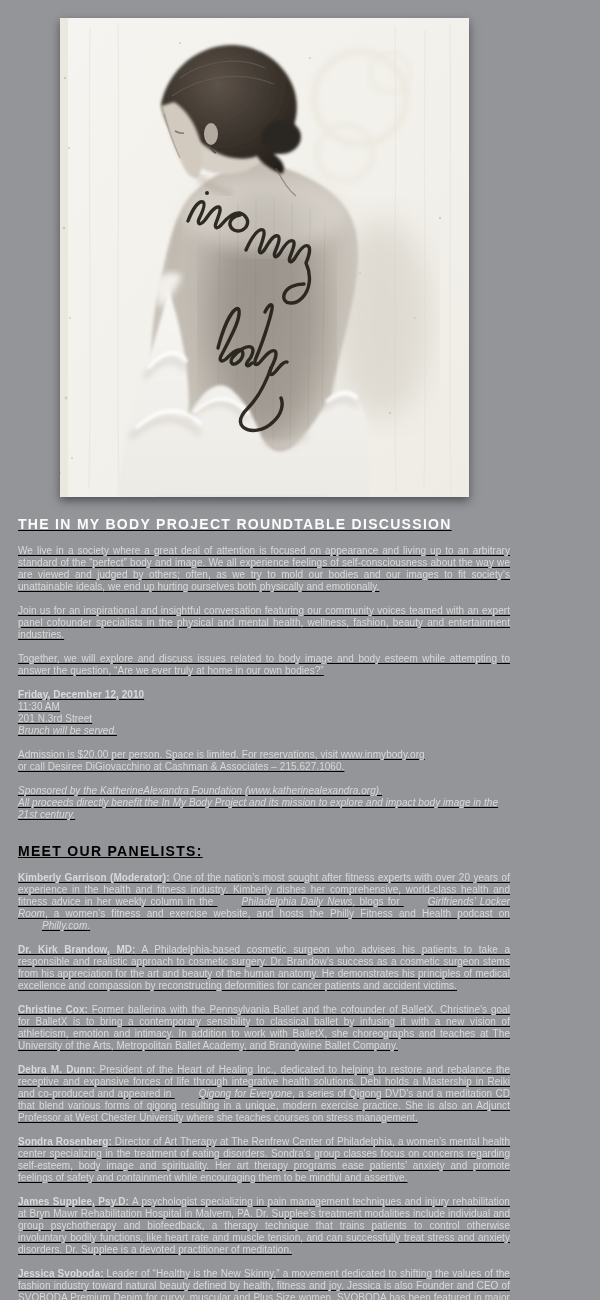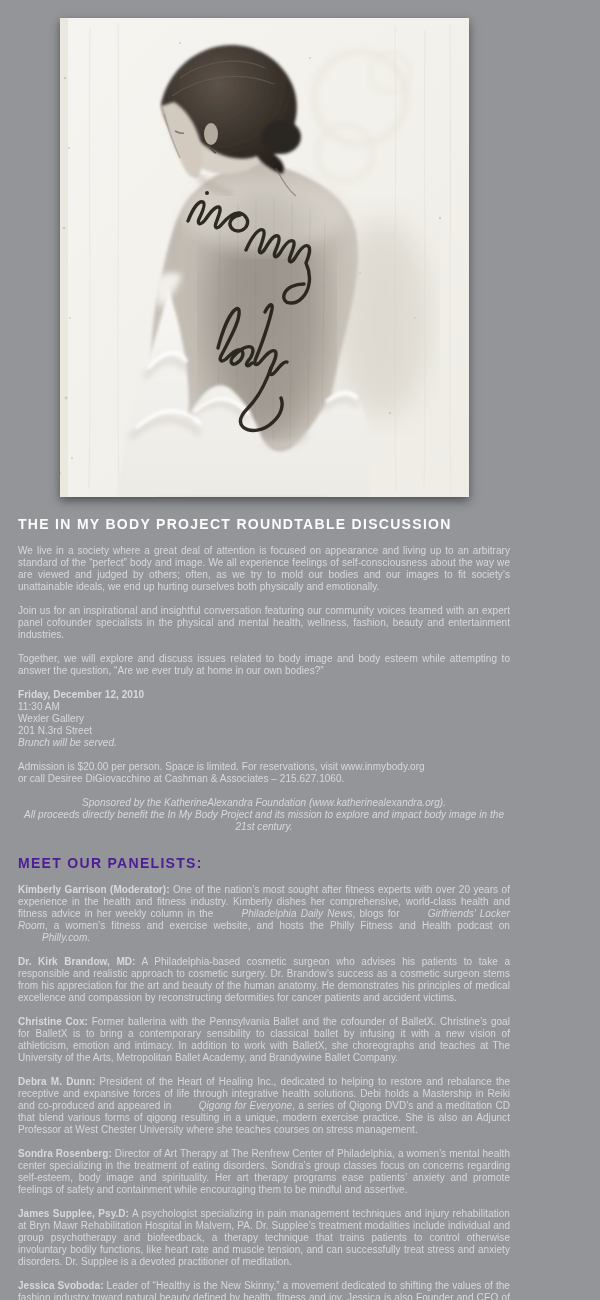--- a/index.html
+++ b/index.html
@@ -2,49 +2,49 @@
 <html><head>
 <meta charset="utf-8">
 <style>
   html,body{margin:0;padding:0;}
   body{
     width:600px;height:1300px;overflow:hidden;
     background:#939598;
     font-family:"Liberation Sans",sans-serif;
     -webkit-font-smoothing:antialiased;
   }
-  .page{width:528px;height:1300px;position:relative;}
+  .page{width:528px;height:1300px;position:relative;text-decoration:underline;}
   .artwork{
     width:409px;height:479px;margin:0 auto;position:relative;top:18px;
     box-shadow:0 4px 9px rgba(25,27,30,.55);
     background:#f2f1ec;
   }
   .artwork svg{display:block;width:409px;height:479px;}
   .content{
     padding:0 18px;color:#d8d9da;
     font-size:10px;line-height:12px;
     letter-spacing:.05px;
     position:relative;top:18px;
   }
   .content h1{
     font-size:14px;line-height:17px;letter-spacing:1.3px;
     color:#fbfbfb;font-weight:bold;
     margin:19px 0 12px;
   }
   .content h2{
     font-size:14px;line-height:17px;letter-spacing:1.3px;
-    color:#4c1d95;font-weight:bold;
+    color:#000000;font-weight:bold;
     margin:22px 0 12px;
   }
   p{margin:0 0 12px;}
   p.justify{text-align:justify;}
   .lineblock span{display:block;}
   .lineblock .b{font-weight:bold;}
   .lineblock .i{font-style:italic;}
-  .italicblock{font-style:italic;text-align:center;}
+  .italicblock{font-style:italic;}
   .bio b{font-weight:bold;}
   .bio i{font-style:italic;margin-left:24px;}
 </style>
 </head>
 <body>
 
 <div class="page">
 
   <div class="artwork">
     <svg viewBox="0 0 409 479" xmlns="http://www.w3.org/2000/svg">
@@ -221,21 +221,20 @@
 
     <h1>THE IN MY BODY PROJECT ROUNDTABLE DISCUSSION</h1>
 
     <p class="justify">We live in a society where a great deal of attention is focused on appearance and living up to an arbitrary standard of the “perfect” body and image. We all experience feelings of self-consciousness about the way we are viewed and judged by others; often, as we try to mold our bodies and our images to fit society’s unattainable ideals, we end up hurting ourselves both physically and emotionally.</p>
     <p class="justify">Join us for an inspirational and insightful conversation featuring our community voices teamed with an expert panel cofounder specialists in the physical and mental health, wellness, fashion, beauty and entertainment industries.</p>
     <p class="justify">Together, we will explore and discuss issues related to body image and body esteem while attempting to answer the question, “Are we ever truly at home in our own bodies?”</p>
 
     <p class="lineblock">
       <span class="b">Friday, December 12, 2010</span>
       <span>11:30 AM</span>
-      <span>Wexler Gallery</span>
       <span>201 N.3rd Street</span>
       <span class="i">Brunch will be served.</span>
     </p>
 
     <p class="lineblock">
       <span>Admission is $20.00 per person.  Space is limited. For reservations, visit www.inmybody.org</span>
       <span>or call Desiree DiGiovacchino at Cashman &amp; Associates – 215.627.1060.</span>
     </p>
 
     <p class="lineblock italicblock">

